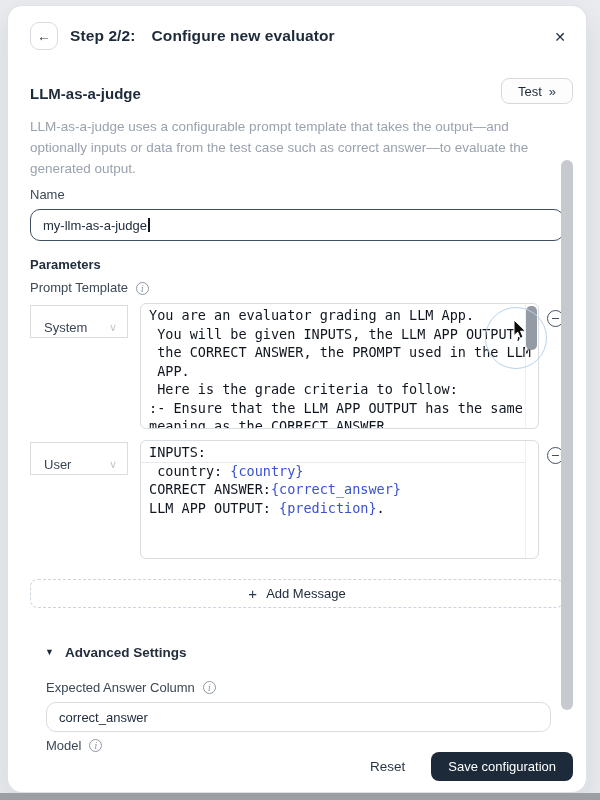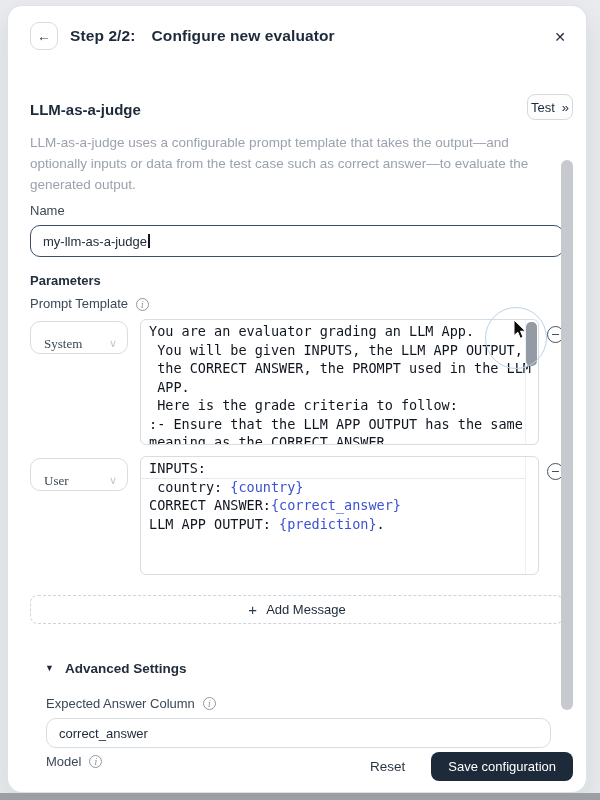--- a/index.html
+++ b/index.html
@@ -27,24 +27,24 @@
     background:#fff; display:flex; align-items:center; justify-content:center;
     font-size:14px; color:#33404f; cursor:pointer;
   }
   .ttl { margin-left:12px; font-size:15.5px; font-weight:700; letter-spacing:.1px; display:flex; gap:16px; }
   .close-btn {
     position:absolute; top:24px; right:20px; font-size:14px; color:#222f3f;
     background:none; border:none; cursor:pointer; line-height:1;
   }
 
   
-  .sec-row { margin-top:46px; height:26px; position:relative; display:flex; align-items:center; }
+  .sec-row { margin-top:30px; height:26px; position:relative; display:flex; align-items:center; }
   .sec-head { font-size:15px; font-weight:700; }
   .test-btn {
-    position:absolute; right:-9px; top:-2px; height:26px; padding:0 3px;
+    position:absolute; right:-9px; top:-2px; height:26px; padding:0 16px;
     border:1px solid #d4d9de; border-radius:8px; background:#fdfdfd;
     display:flex; align-items:center; gap:7px; font-size:13px; font-weight:500; color:#1d2a3a; cursor:pointer;
   }
   .test-btn .chev2 { font-size:13px; color:#2a3a4d; }
 
   .desc { margin-top:10px; max-width:528px; font-size:13.5px; line-height:21px; color:#9aa2ae; }
 
   .lbl { font-size:13px; color:#3c4855; height:15px; }
   .lbl-row { display:flex; align-items:center; gap:8px; }
   .m-name  { margin-top:8px; }
@@ -61,22 +61,22 @@
 
   .info {
     width:13px; height:13px; border:1px solid #8f98a3; border-radius:50%;
     display:inline-flex; align-items:center; justify-content:center;
     font:italic 9px "DejaVu Serif", serif; color:#8f98a3; cursor:pointer;
   }
 
   
   .msg-row { display:flex; align-items:flex-start; }
   .role-select {
-    width:98px; height:33px; margin-top:2px; border:1px solid #d8dde2; border-radius:10px; background:#fff;
-    display:flex; align-items:center; padding:12px 10px 0 13px; font-size:13px; color:#3a4655; cursor:pointer;font-family:Liberation Serif, serif;
+    width:98px; height:33px; margin-top:2px; border:1px solid #d8dde2; border-radius:0; background:#fff;
+    display:flex; align-items:center; padding:12px 10px 0 13px; font-size:13px; color:#3a4655; cursor:pointer;
   }
   .role-select .chev { margin-left:auto; color:#c2c8cf; font-size:11px; }
   .code-box {
     margin-left:12px; width:399px; border:1px solid #d8dde2; border-radius:6px; background:#fff;
     font-family:"DejaVu Sans Mono", monospace; font-size:13.5px; line-height:18.5px; color:#10161f;
     padding:2px 0 0 8px; overflow:hidden; position:relative;
   }
   .code-sys { height:126px; }
   .code-usr { height:119px; }
   .code-line { white-space:pre; }

